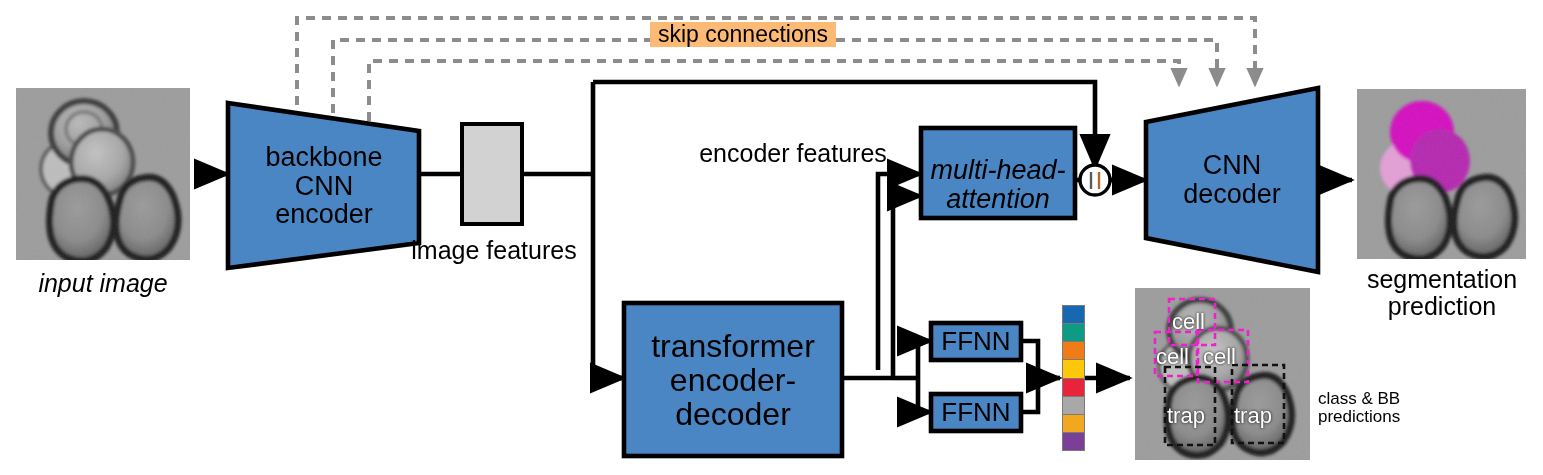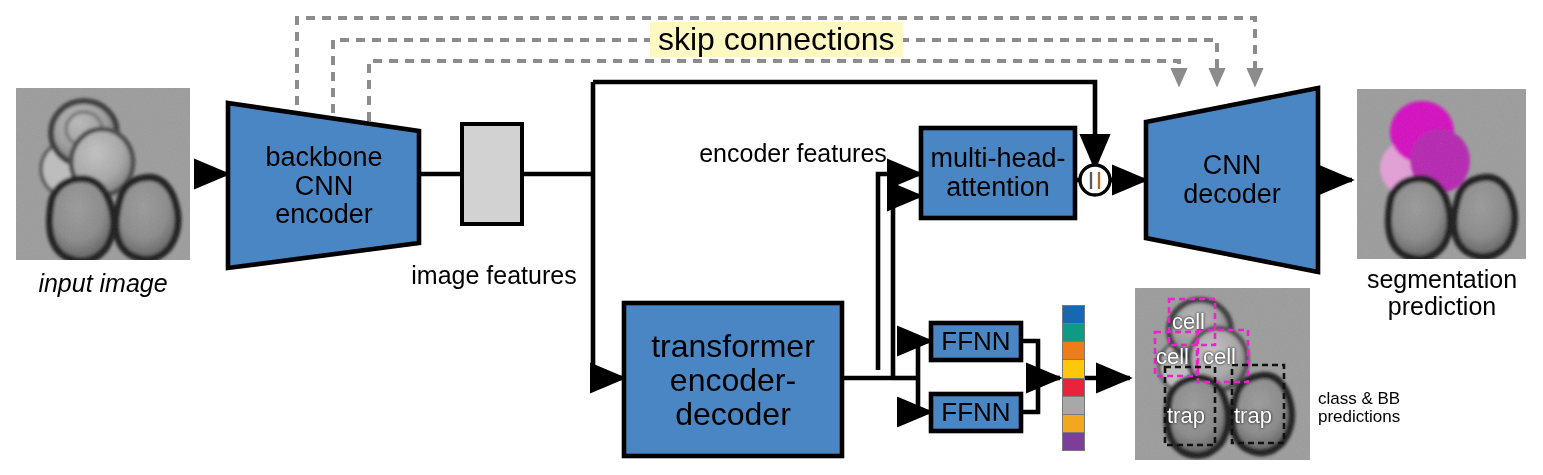--- a/index.html
+++ b/index.html
@@ -182,45 +182,45 @@
       <div style="flex: 1 1 0%; background: rgb(22, 104, 176); border-bottom: 1.2px solid rgb(122, 122, 122);"></div>
       <div style="flex: 1 1 0%; background: rgb(14, 155, 132); border-bottom: 1.2px solid rgb(122, 122, 122);"></div>
       <div style="flex: 1 1 0%; background: rgb(240, 124, 24); border-bottom: 1.2px solid rgb(122, 122, 122);"></div>
       <div style="flex: 1 1 0%; background: rgb(253, 200, 10); border-bottom: 1.2px solid rgb(122, 122, 122);"></div>
       <div style="flex: 1 1 0%; background: rgb(232, 35, 59); border-bottom: 1.2px solid rgb(122, 122, 122);"></div>
       <div style="flex: 1 1 0%; background: rgb(168, 168, 168); border-bottom: 1.2px solid rgb(122, 122, 122);"></div>
       <div style="flex: 1 1 0%; background: rgb(242, 168, 30); border-bottom: 1.2px solid rgb(122, 122, 122);"></div>
       <div style="flex: 1 1 0%; background: rgb(123, 63, 152); border-bottom: none;"></div>
     </div>
 
-  <div class="lbl" style="left:650px;top:22px;font-size:32px;background:#fef9c3;padding:0 8px;">skip connections</div>
+  <div class="lbl" style="left:650px;top:22px;font-size:23px;background:#fdba74;padding:0 8px;">skip connections</div>
 
   <div class="lbl" style="left:14px;top:270px;width:178px;font-size:25px;font-style:italic;">input image</div>
 
-  <div class="lbl" style="left:398px;top:237px;width:192px;font-size:25px;margin-top:25px;">image features</div>
+  <div class="lbl" style="left:398px;top:237px;width:192px;font-size:25px;">image features</div>
 
   <div class="lbl" style="left:1352px;top:266px;width:180px;font-size:25px;">
     <div>segmentation</div>
     <div>prediction</div>
   </div>
 
   <div class="lbl" style="left:668px;top:140px;width:250px;font-size:25px;">encoder features</div>
 
   <div class="lbl" style="left:1318px;top:390px;width:220px;font-size:17px;text-align:left;">
     <div style="text-align:left;">class &amp; BB</div>
     <div style="text-align:left;">predictions</div>
   </div>
 
   <div class="blkText" style="left:232px;top:128px;width:184px;height:116px;font-size:27px;">
     <div>backbone</div>
     <div>CNN</div>
     <div>encoder</div>
   </div>
 
-  <div class="blkText" style="left:921px;top:140px;width:154px;height:66px;font-size:27px;">
+  <div class="blkText" style="left:921px;top:152px;width:154px;height:66px;font-size:27px;font-style:italic;">
     <div>multi-head-</div>
     <div>attention</div>
   </div>
 
   <div class="blkText" style="left:1152px;top:146px;width:160px;height:68px;font-size:27px;">
     <div>CNN</div>
     <div>decoder</div>
   </div>
 
   <div class="blkText" style="left:624px;top:328px;width:218px;height:104px;font-size:32px;">

